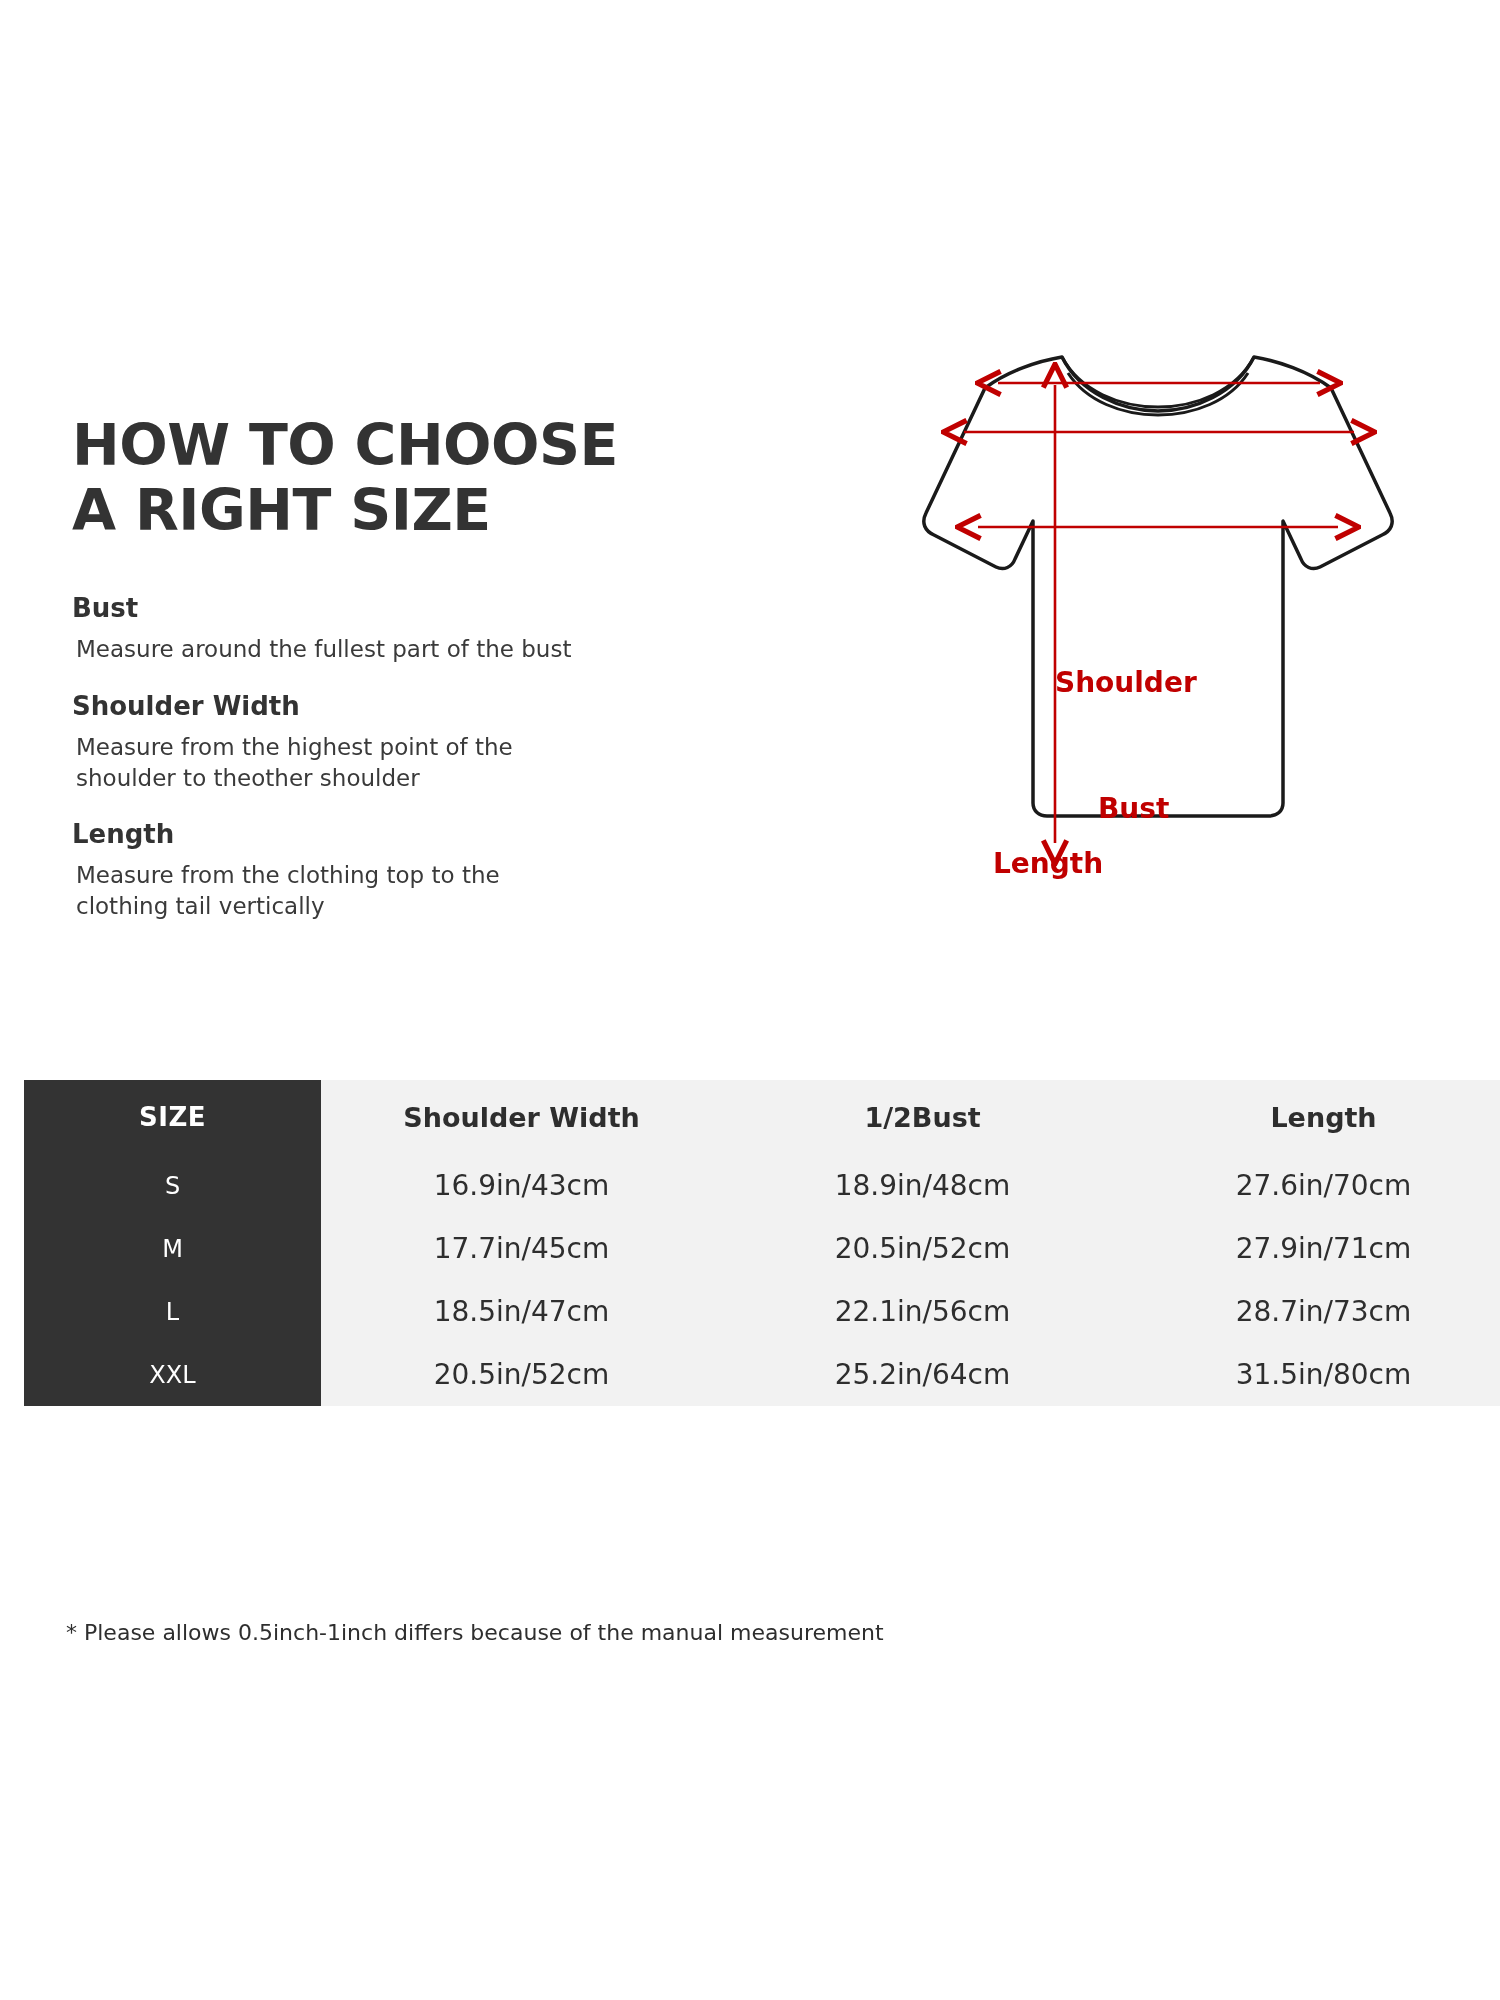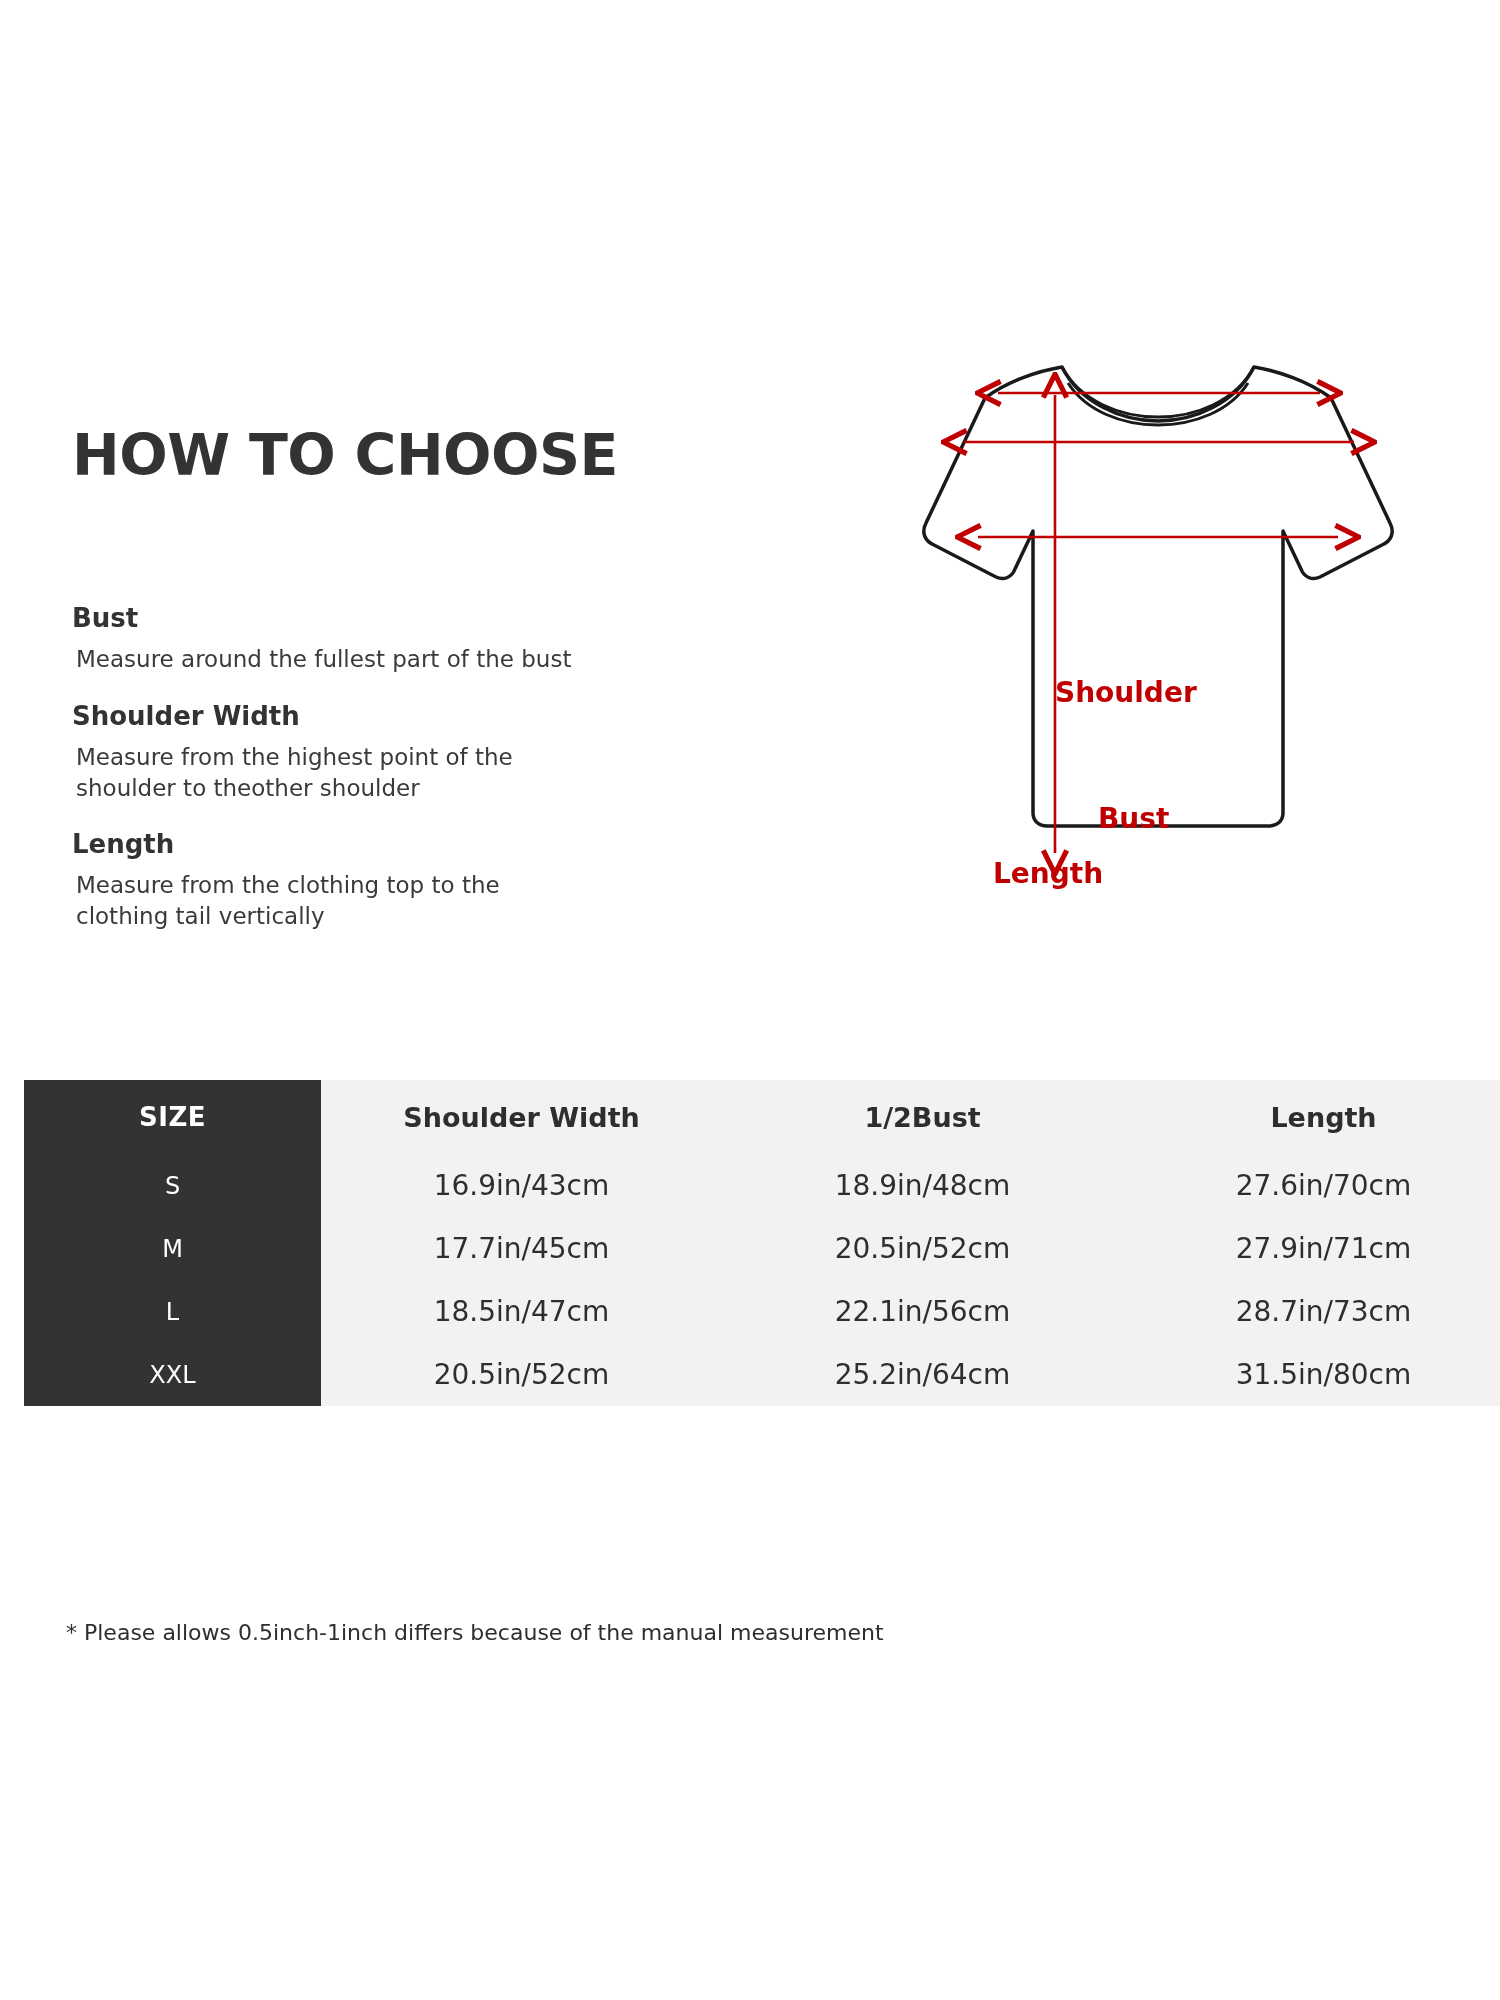--- a/index.html
+++ b/index.html
@@ -32,21 +32,21 @@
     top: 0px;
     width: 1500px;
     height: 2000px;
     background: #ffffff;
   }
 
   
   .top-area {
     position: absolute;
     left: 0;
-    top: 325px;
+    top: 315px;
     width: 1244px;
     height: 740px;
   }
 
   .headline {
     position: absolute;
     left: 72px;
     top: 60px;
     width: 660px;
     font-size: 57px;
@@ -164,20 +164,21 @@
 </head>
 <body>
 
 <div class="page">
   <div class="sheet">
 
     <div class="top-area">
 
       <h1 class="headline">
         <span class="l1">HOW TO CHOOSE</span>
+        <span class="l2">A RIGHT SIZE</span>
       </h1>
 
       <div class="defs">
         <div class="def-block">
           <p class="def-term">Bust</p>
           <p class="def-desc">Measure around the fullest part of the bust</p>
         </div>
         <div class="def-block">
           <p class="def-term">Shoulder Width</p>
           <p class="def-desc">Measure from the highest point of the shoulder to theother shoulder</p>

